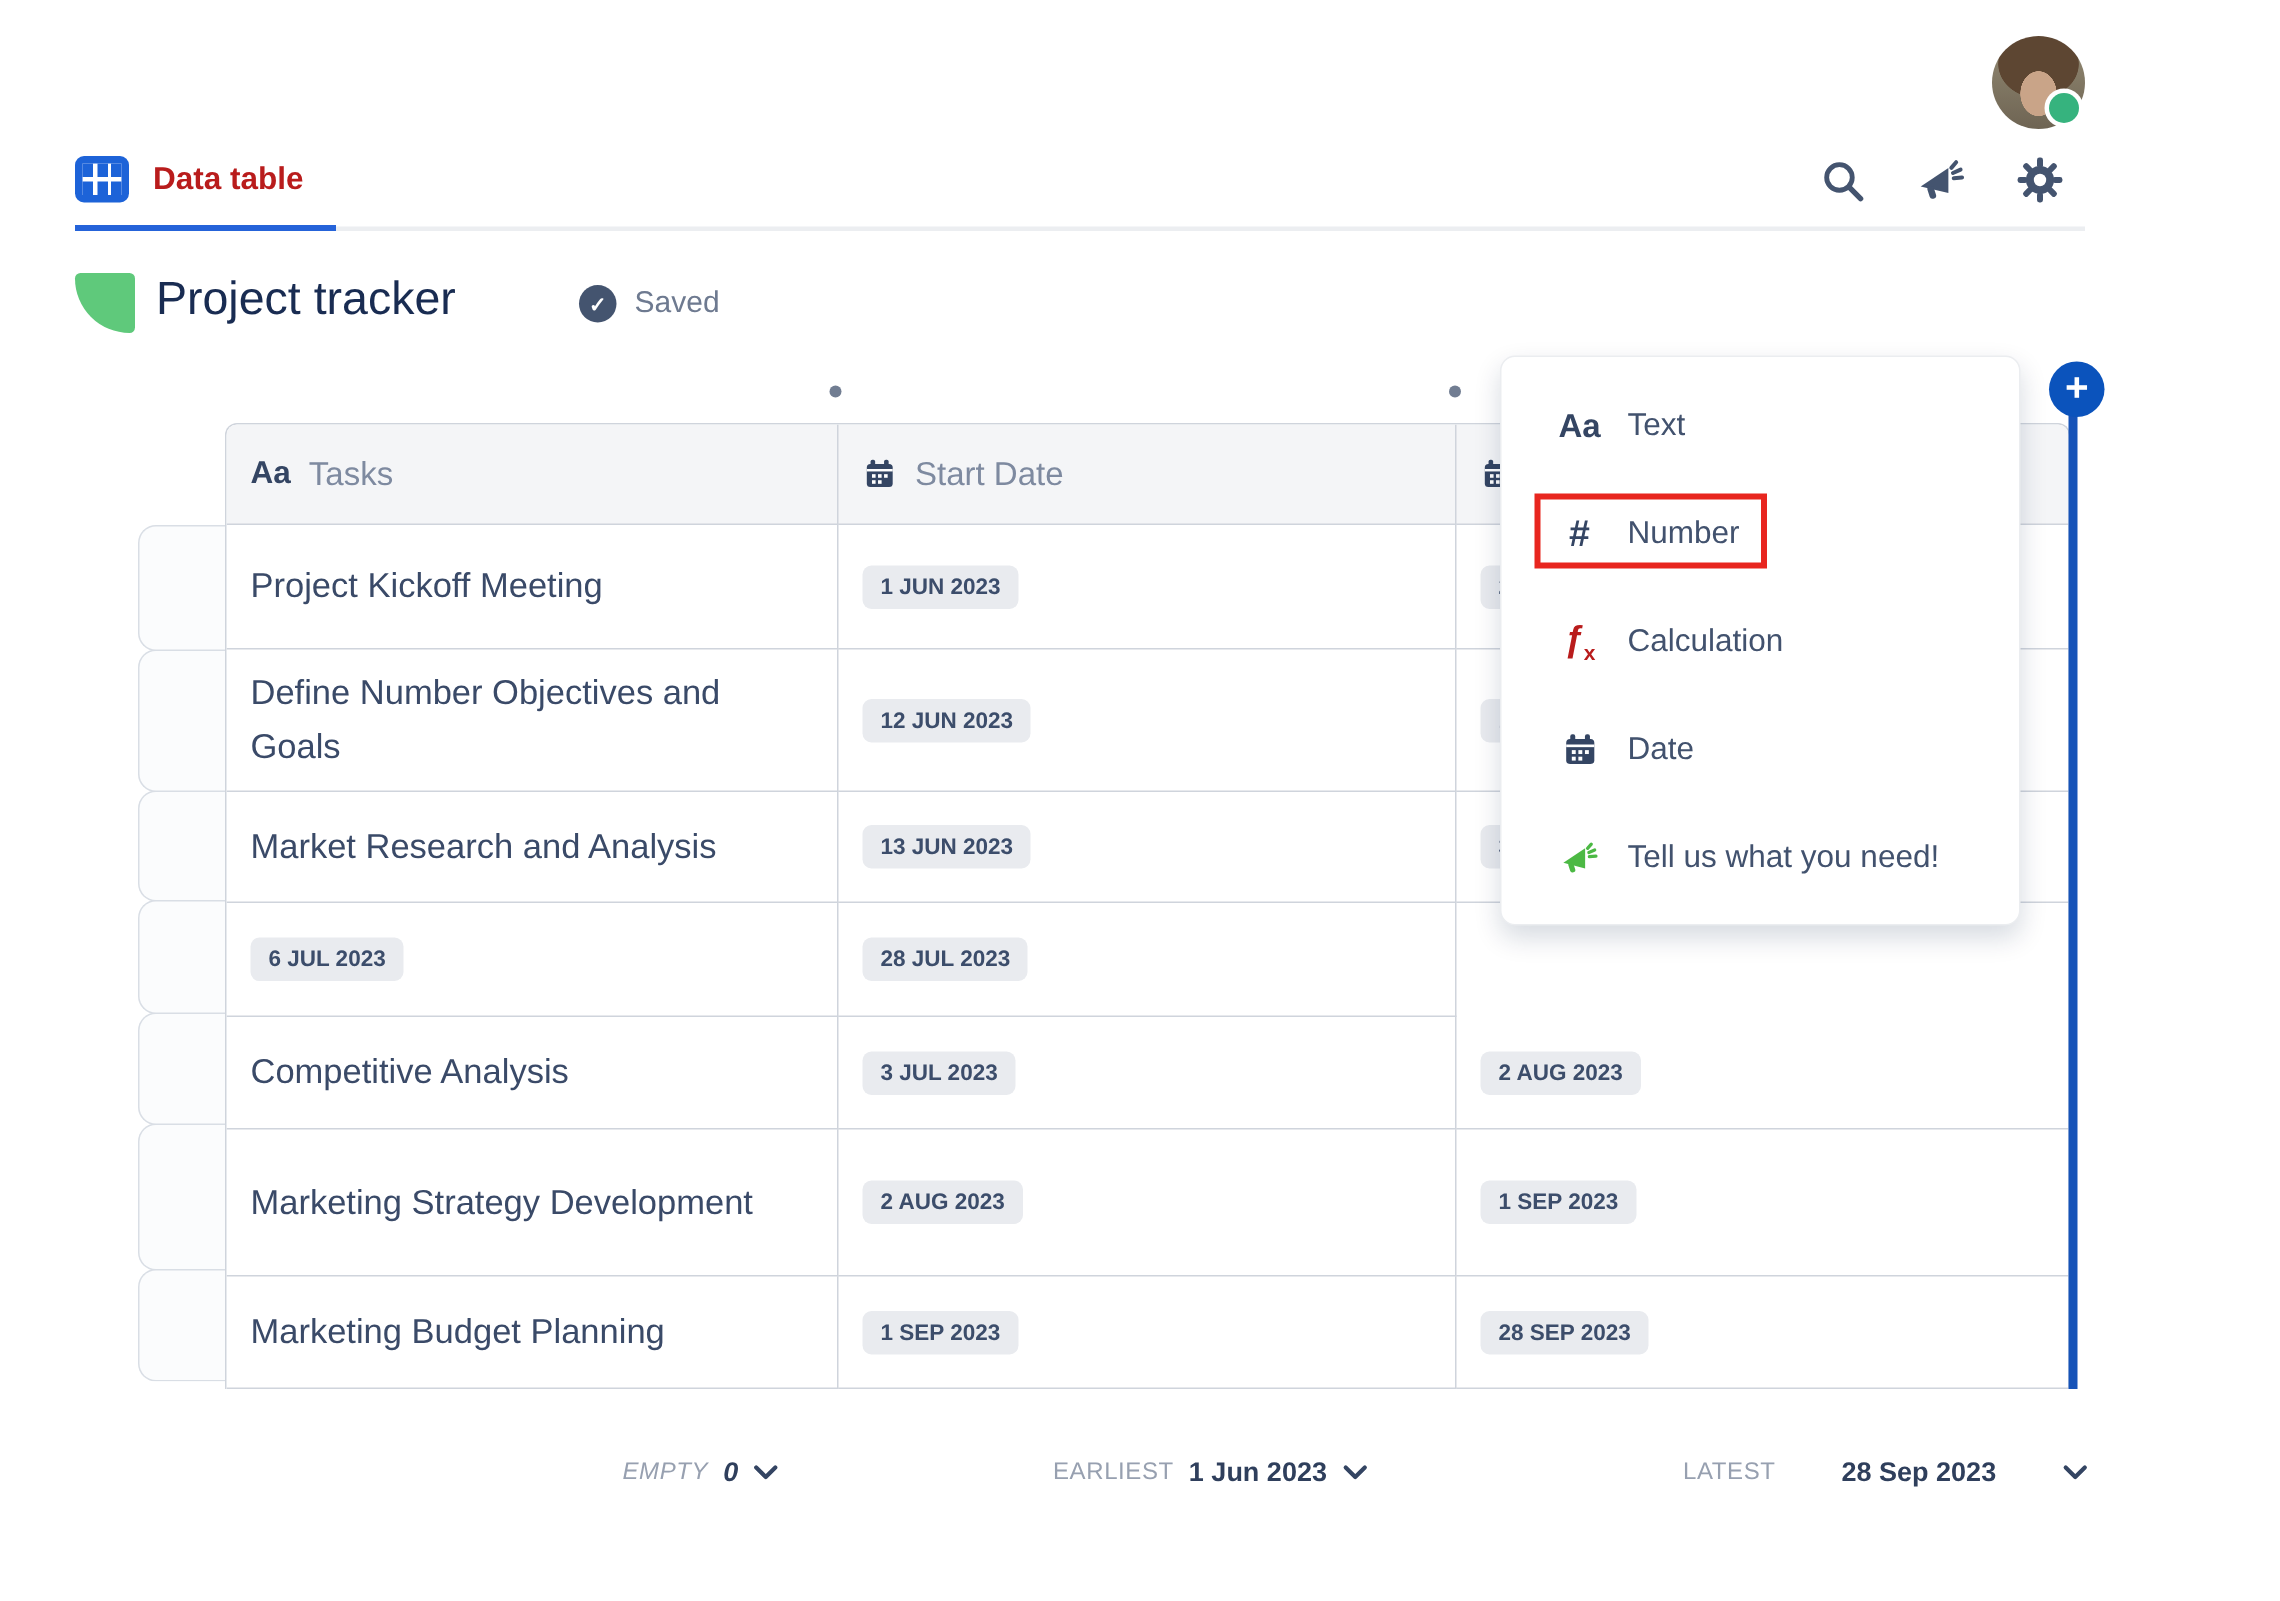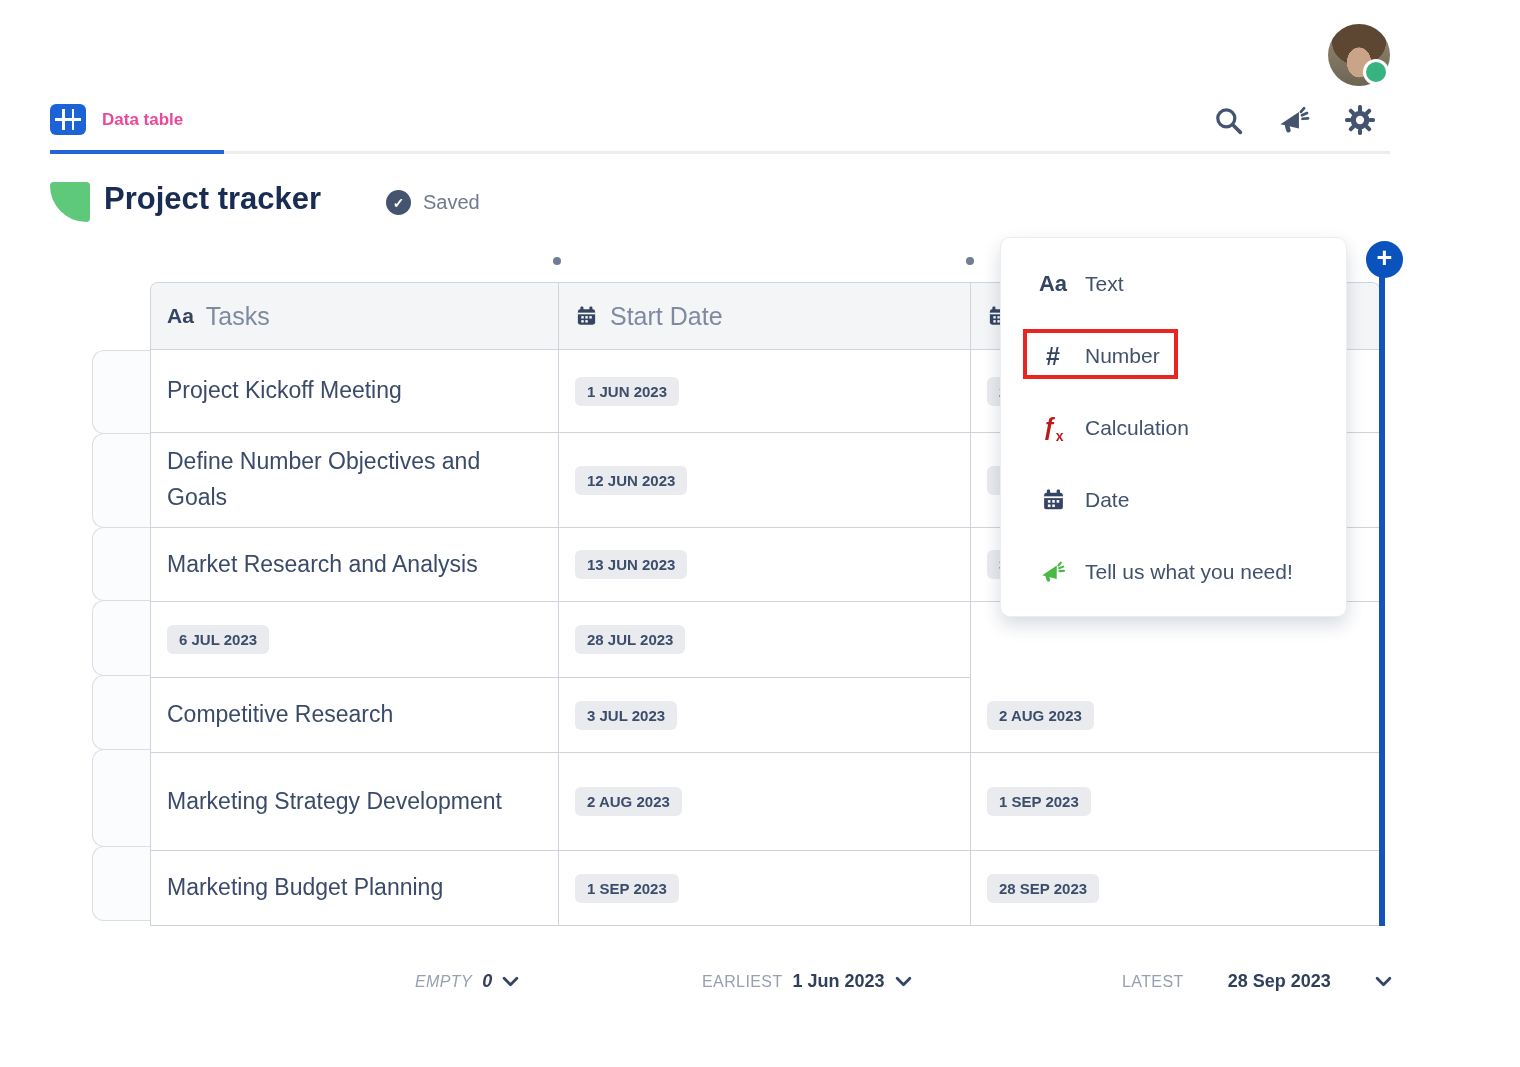--- a/index.html
+++ b/index.html
@@ -13,31 +13,31 @@
       radial-gradient(ellipse 42% 52% at 50% 62%, #c9a488 0 46%, rgba(0,0,0,0) 47%),
       radial-gradient(ellipse 78% 66% at 50% 30%, #5d4632 0 55%, rgba(0,0,0,0) 56%),
       linear-gradient(#948b74,#6e6453); }
   .status-dot { position:absolute; left:1366px; top:62px; width:20px; height:20px; border-radius:50%;
     background:#36b37e; box-shadow:0 0 0 3px #fff; }
 
   .tab { position:absolute; left:50px; top:104px; display:flex; align-items:center; gap:16px; cursor:pointer; }
   .grid-icon { width:36px; height:31px; background:#1d63d8; border-radius:6px; padding:5px; }
   .grid-icon .g { width:100%; height:100%; background:#fff; display:grid; grid-template-columns:1fr 1fr 1fr; grid-template-rows:1fr 1fr; gap:2.5px; }
   .grid-icon .g i { background:#1d63d8; display:block; }
-  .tab-label { font-size:17px; font-weight:700; color:#ec4899; }
+  .tab-label { font-size:21px; font-weight:700; color:#b91c1c; }
   .tab-underline { position:absolute; left:50px; top:150px; width:174px; height:4px; background:#2563d9; z-index:2; }
   .tabbar-line { position:absolute; left:50px; top:151px; width:1340px; height:3px; background:#eceef1; }
 
   .topbar-icons { position:absolute; left:1212px; top:104px; display:flex; align-items:center; gap:34px; }
   .tb-icon { width:32px; height:32px; display:flex; align-items:center; justify-content:center; cursor:pointer; }
 
   
   .leaf { position:absolute; left:50px; top:182px; width:40px; height:40px; background:#5fc97b;
     border-radius:4px 4px 4px 100%; }
-  .page-title { position:absolute; left:104px; top:181px; font-size:31px; font-weight:700; color:#192c52; }
+  .page-title { position:absolute; left:104px; top:181px; font-size:31px; font-weight:400; color:#192c52; }
   .saved { position:absolute; left:386px; top:190px; display:flex; align-items:center; gap:12px; }
   .saved-circle { width:25px; height:25px; border-radius:50%; background:#44546f; color:#fff; font-size:14px;
     font-weight:700; display:flex; align-items:center; justify-content:center; }
   .saved-label { font-size:20px; color:#6e7a90; }
 
   
   .handles { position:absolute; left:92px; top:350px; width:59px; }
   .handle { background:#fbfcfd; border:1px solid #d9dee5; border-right:none; border-radius:12px 0 0 12px; margin-top:-1px; }
   .handle:nth-child(1){ height:84px; margin-top:0; }
   .handle:nth-child(2){ height:95px; }
@@ -49,21 +49,21 @@
 
   
   .table { position:absolute; left:150px; top:282px; width:1230px; border:1px solid #cfd4dc; border-bottom:none;
     border-radius:8px 8px 0 0; overflow:hidden; background:#fff; }
   .tr { display:grid; grid-template-columns:408px 412px 408px; }
   .td, .th { border-bottom:1px solid #cfd4dc; padding:0 16px; display:flex; align-items:center; }
   .td:nth-child(-n+2), .th:nth-child(-n+2){ border-right:1px solid #cfd4dc; }
   .thead { background:#f4f5f7; }
   .thead .th { height:67px; gap:12px; }
   .aa-glyph { font-size:21px; font-weight:700; color:#344563; }
-  .th-label { font-size:25px; color:#7e8aa0; }
+  .th-label { font-size:22px; color:#7e8aa0; }
   .tr:nth-of-type(2) .td{ height:83px; }
   .tr:nth-of-type(3) .td{ height:95px; }
   .tr:nth-of-type(4) .td{ height:74px;align-items:center; }
   .tr:nth-of-type(5) .td{ height:76px; }
   .tr:nth-of-type(6) .td{ height:75px; }
   .tr:nth-of-type(7) .td{ height:98px; }
   .tr:nth-of-type(8) .td{ height:75px;text-align:center; }
   .task-text { font-size:23px; color:#3a4a68; line-height:1.55; }
   .chip { display:inline-block; background:#e9ebef; color:#3c4d6b; font-weight:700; font-size:15px;
     padding:6px 12px; border-radius:6px; white-space:nowrap; }
@@ -252,21 +252,21 @@
     <div class="tr">
       <div class="td">
           <span class="chip">6 JUL 2023</span>
         </div>
       <div class="td">
           <span class="chip">28 JUL 2023</span>
         </div>
     </div>
     <div class="tr">
       <div class="td">
-          <span class="task-text">Competitive Research</span>
+          <span class="task-text">Competitive Analysis</span>
         </div>
       <div class="td">
           <span class="chip">3 JUL 2023</span>
         </div>
       <div class="td">
           <span class="chip">2 AUG 2023</span>
         </div>
     </div>
     <div class="tr">
       <div class="td">

